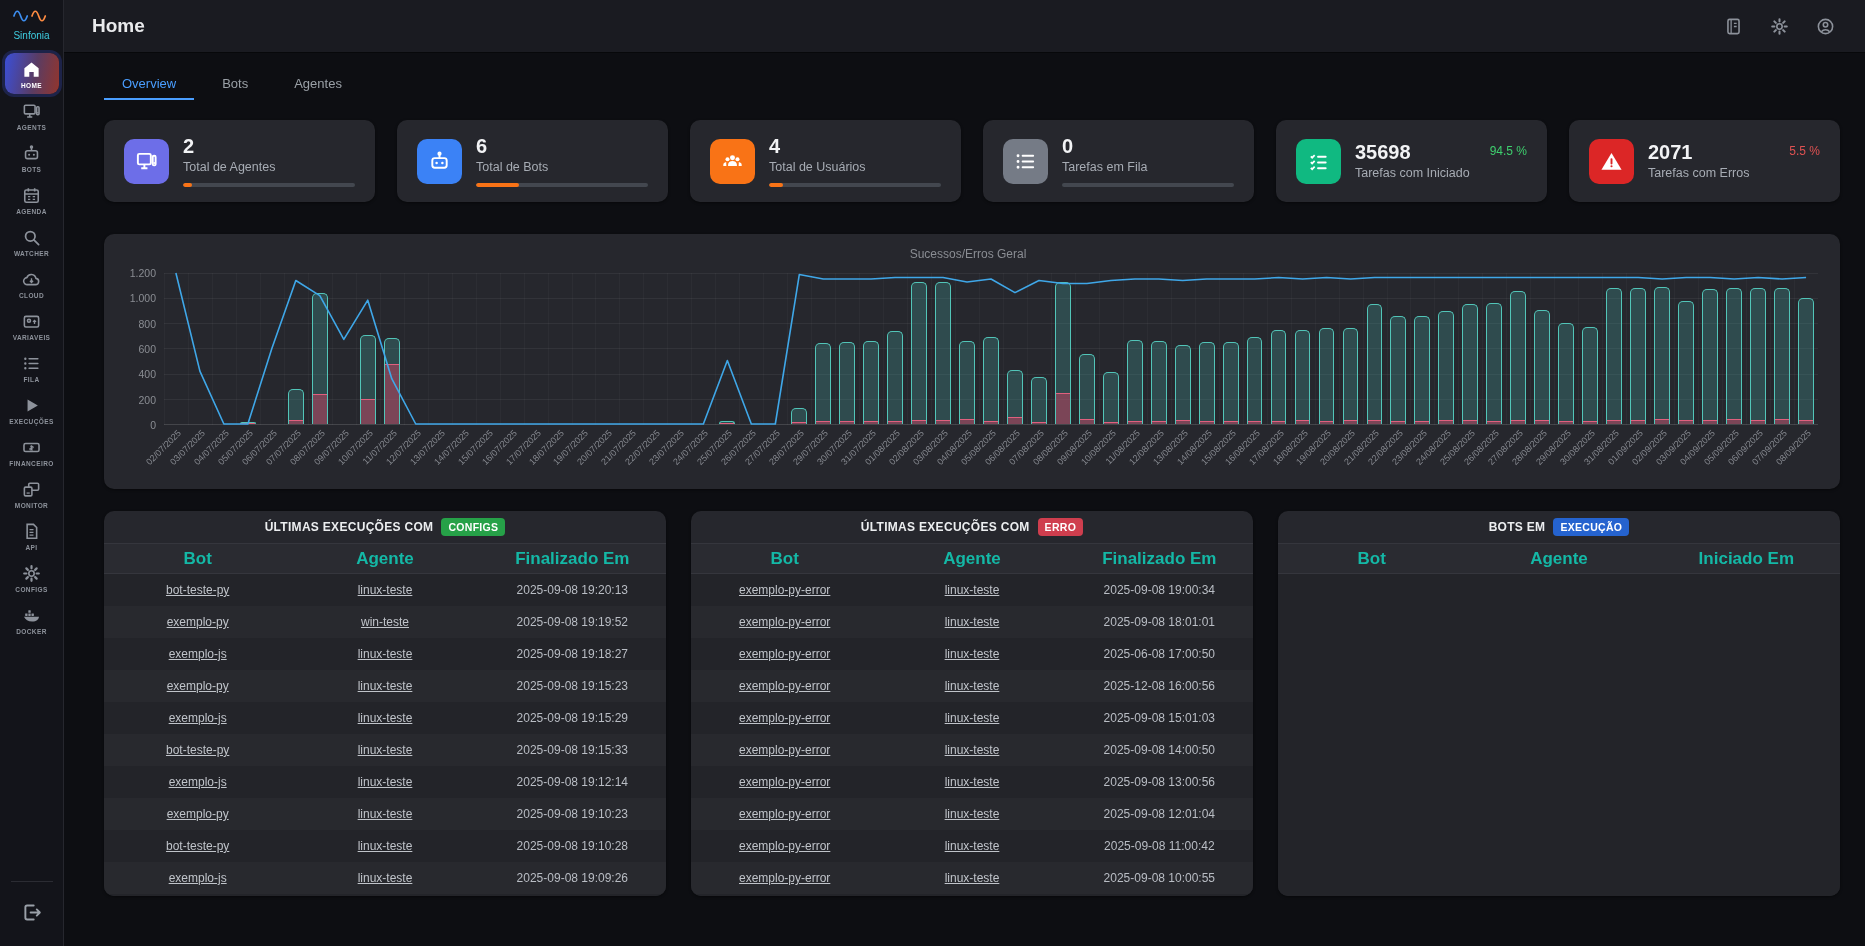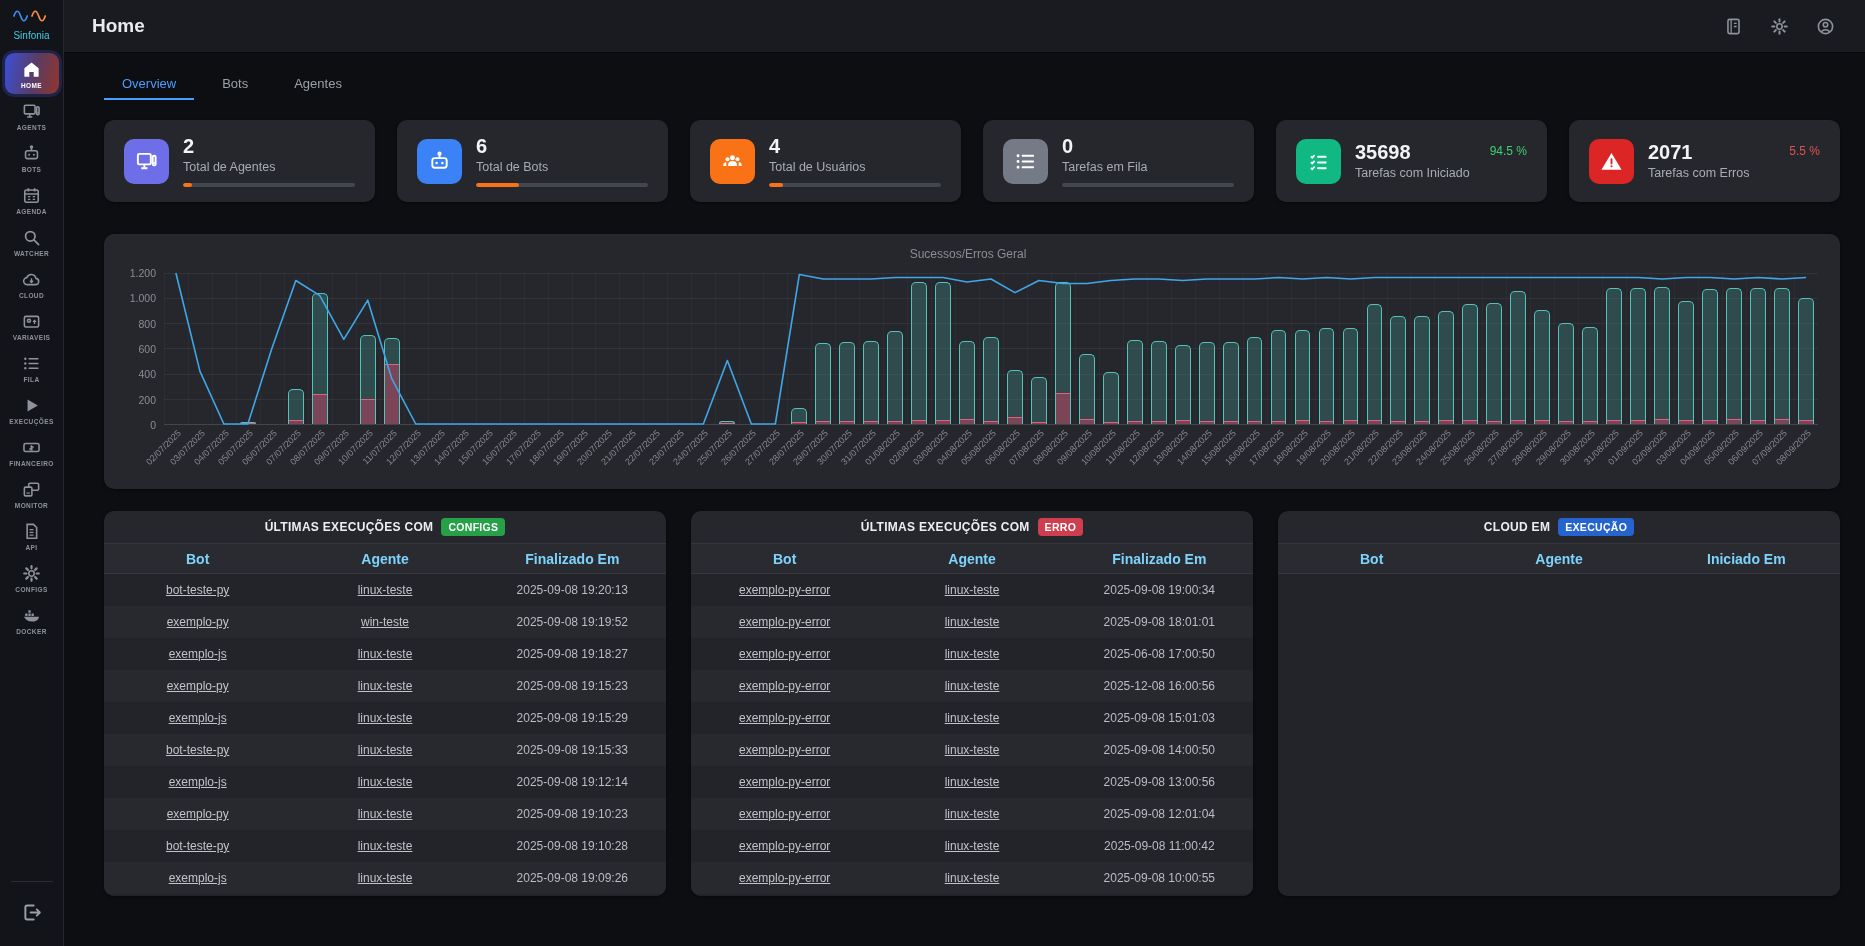--- a/index.html
+++ b/index.html
@@ -118,21 +118,21 @@
   
   .tables { display:flex; gap:25px; }
   .table-card { flex:1; background:#26272d; border-radius:10px; overflow:hidden; box-shadow:0 1px 3px rgba(0,0,0,.45); }
   .tbl-title {
     height:33px; display:flex; align-items:center; justify-content:center; gap:8px;
     font-size:12px; font-weight:bold; color:#eceef0; letter-spacing:.3px;
     border-bottom:1px solid #35363d;
   }
   .tbl-badge { font-size:10.5px; font-weight:bold; color:#fff; padding:3px 7px; border-radius:4px; }
   .tbl-head { display:flex; height:30px; align-items:center; background:#2a2b31; border-bottom:1px solid #35363d; }
-  .tbl-head div { flex:1; text-align:center; font-size:14px; font-weight:bold; color:#7dd3fc; }
+  .tbl-head div { flex:1; text-align:center; font-size:17px; font-weight:bold; color:#14b8a6; }
   .tbl-body { background:#232429; min-height:322px; }
   .tbl-row { display:flex; height:32px; align-items:center; }
   .tbl-row:nth-child(even) { background:rgba(255,255,255,.025); }
   .tbl-row div { flex:1; text-align:center; font-size:12px; color:#b9bdc4; }
   .cell-link { color:#c0c4ca; text-decoration:underline; cursor:pointer; }
 </style>
 </head>
 <body>
 
 <div class="app">
@@ -1066,21 +1066,21 @@
         </div>
         <div class="tbl-row">
           <div><a class="cell-link">exemplo-py-error</a></div>
           <div><a class="cell-link">linux-teste</a></div>
           <div>2025-09-08 10:00:55</div>
         </div>
     </div>
   </section>
   <section class="table-card">
     <div class="tbl-title">
-      <span>CLOUD EM</span>
+      <span>BOTS EM</span>
       <span class="tbl-badge" style="background:#2563cf">EXECUÇÃO</span>
     </div>
     <div class="tbl-head">
       <div>Bot</div>
               <div>Agente</div>
               <div>Iniciado Em</div>
     </div>
     <div class="tbl-body">
       
     </div>

